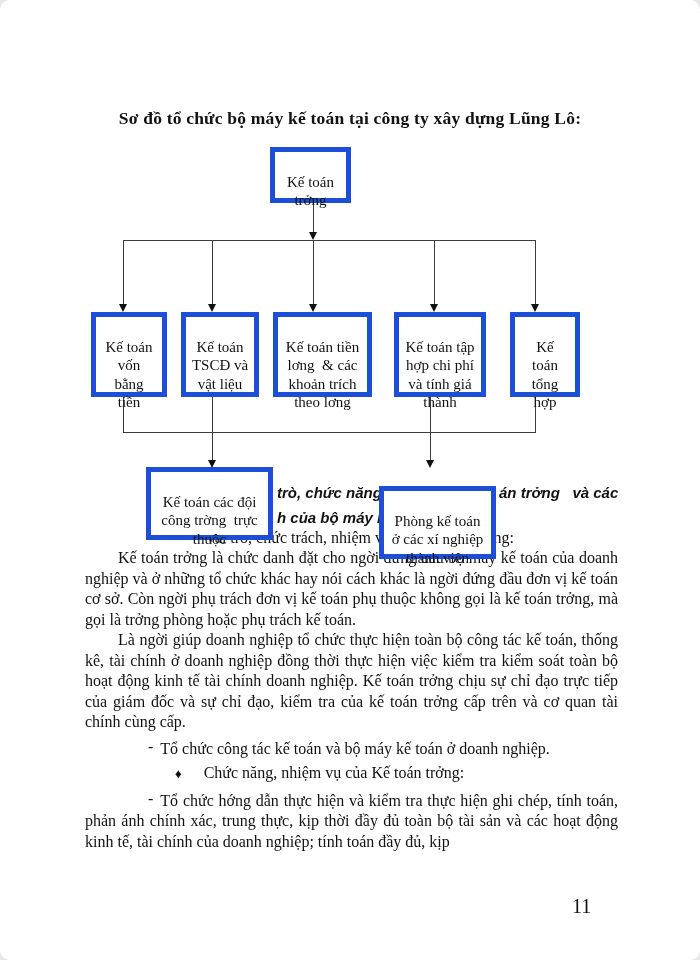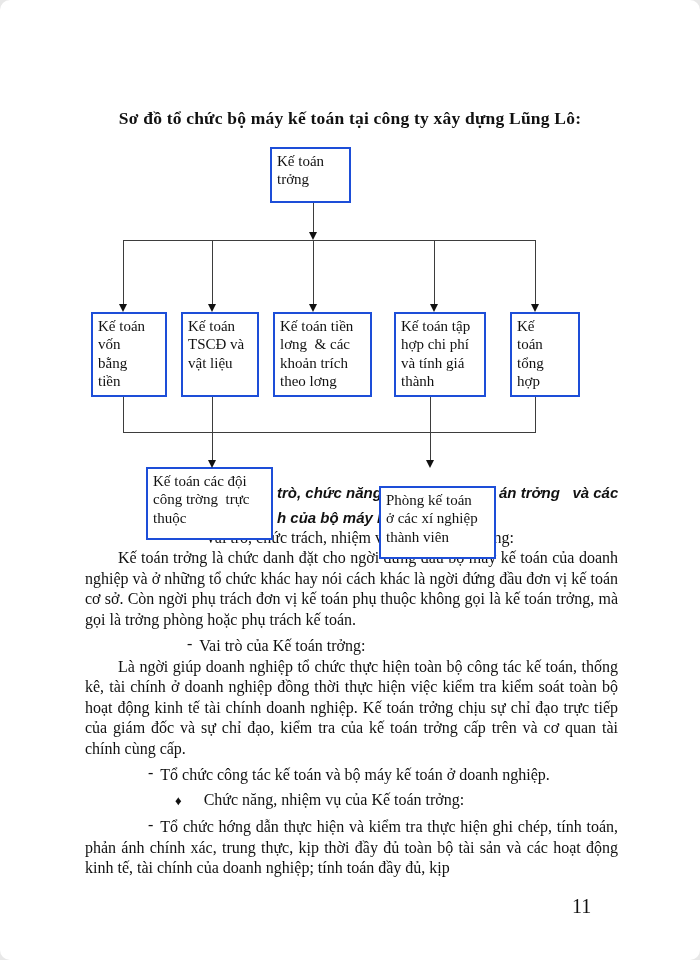--- a/index.html
+++ b/index.html
@@ -18,27 +18,28 @@
     left:0; right:0; top:108px;
     text-align:center;
     font-size:17.5px;
     font-weight:bold;
     letter-spacing:0.2px;
   }
   
   .obox{
     position:absolute;
     box-sizing:border-box;
-    border:2px solid #1d4ed8;
+    border:5px solid #1d4ed8;
     background:#ffffff;
-    padding:3px 5px;
+    padding:21px 5px;
     font-size:15px;
     line-height:1.22;
     white-space:pre-wrap;
     z-index:2;
+    text-align:center;
   }
   .vl{position:absolute;width:1px;background:#3d3d3d;}
   .hl{position:absolute;height:1px;background:#3d3d3d;}
   .arr{
     position:absolute;width:0;height:0;
     border-left:4px solid transparent;
     border-right:4px solid transparent;
     border-top:8px solid #111;
     z-index:3;
   }
@@ -146,23 +147,20 @@
 công trờng  trực
 thuộc</div>
     <div class="obox" style="left:379px;top:486px;width:117px;height:73px">Phòng kế toán
 ở các xí nghiệp
 thành viên</div>
   </div>
 
   <div class="body">
     <p class="para">Kế toán trởng  là chức danh đặt cho ngời  đứng đầu bộ máy kế toán của doanh nghiệp và ở những tổ chức khác hay nói cách khác là ngời đứng đầu đơn vị kế toán cơ sở. Còn ngời  phụ trách đơn vị kế toán phụ thuộc không gọi là kế toán trởng,  mà gọi là trởng  phòng hoặc phụ trách kế toán.</p>
 
-    <div class="b-item b1">
-      <span class="bullet">-</span><span>Vai trò của Kế toán trởng:</span>
-    </div>
 
     <p class="para">Là ngời  giúp doanh nghiệp tổ chức thực hiện toàn bộ công tác kế toán, thống kê, tài chính ở doanh nghiệp đồng thời thực hiện việc kiểm tra kiểm soát toàn bộ hoạt động kinh tế tài chính doanh nghiệp. Kế toán trởng  chịu sự chỉ đạo trực tiếp của giám đốc và sự chỉ đạo, kiểm tra của kế toán trởng  cấp trên và cơ quan tài chính cùng cấp.</p>
 
     <div class="b-item b4">
       <span class="bullet">-</span><span>Tổ chức công tác kế toán và bộ máy kế toán ở doanh nghiệp.</span>
     </div>
 
     <div class="b-item b3">
       <span class="bullet diamond">♦</span><span>Chức năng, nhiệm vụ của Kế toán trởng:</span>
     </div>

